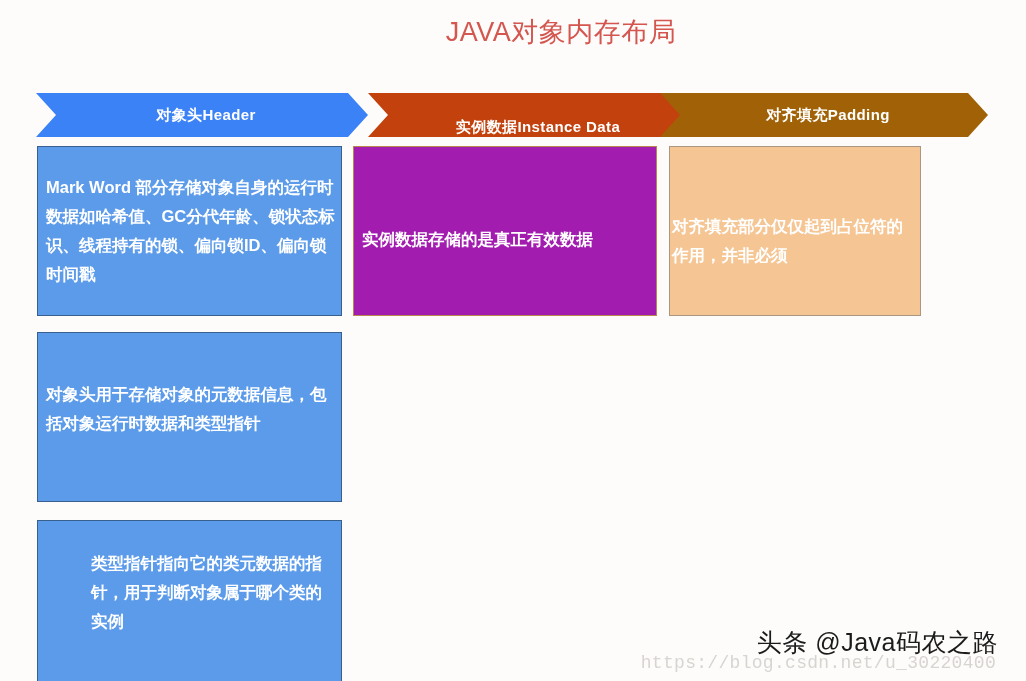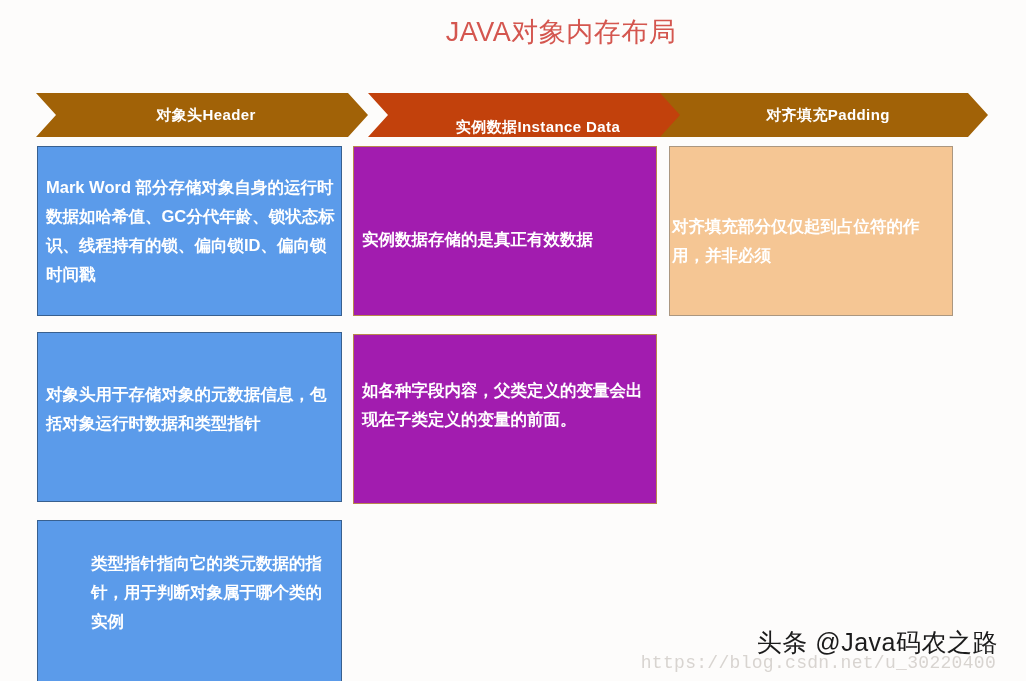--- a/index.html
+++ b/index.html
@@ -54,32 +54,32 @@
     justify-content: center;
     color: #ffffff;
     font-size: 15px;
     font-weight: bold;
     letter-spacing: 0.4px;
     white-space: nowrap;
     -webkit-clip-path: polygon(0 0, calc(100% - 20px) 0, 100% 50%, calc(100% - 20px) 100%, 0 100%, 20px 50%);
     clip-path: polygon(0 0, calc(100% - 20px) 0, 100% 50%, calc(100% - 20px) 100%, 0 100%, 20px 50%);
   }
   .banner span { padding-left: 8px; }
-  .banner-1 { left: 36px;  width: 332px; background: #a16207; }
+  .banner-1 { left: 36px;  width: 332px; background: #3b82f6; }
   .banner-2 { left: 368px; width: 332px; background: #c2410c; align-items: flex-end; }
   .banner-3 { left: 660px; width: 328px; background: #a16207; }
 
   
   .col {
     position: absolute;
     top: 146px;
   }
   .col-1 { left: 37px;  width: 305px; }
   .col-2 { left: 353px; width: 304px; }
-  .col-3 { left: 669px; width: 284px; }
+  .col-3 { left: 669px; width: 252px; }
 
   .card {
     box-sizing: border-box;
     color: #ffffff;
     font-size: 16.5px;
     font-weight: bold;
     line-height: 29px;
     display: flex;
     align-items: center;
     position: relative;
@@ -173,23 +173,20 @@
     </div>
     <div class="card card-blue h-172 c1-c">
       <span class="card-text">类型指针指向它的类元数据的指针，用于判断对象属于哪个类的实例</span>
     </div>
   </div>
 
   <div class="col col-2">
     <div class="card card-orange h-170 gap-18 c2-a">
       <span class="card-text">实例数据存储的是真正有效数据</span>
     </div>
-    <div class="card card-orange h-170 c2-b">
-      <span class="card-text">如各种字段内容，父类定义的变量会出现在子类定义的变量的前面。</span>
-    </div>
   </div>
 
   <div class="col col-3">
     <div class="card card-peach h-170 c3-a">
       <span class="card-text">对齐填充部分仅仅起到占位符的作用，并非必须</span>
     </div>
   </div>
 
   <div class="watermark">头条 @Java码农之路</div>
   <div class="watermark-url">https://blog.csdn.net/u_30220400</div>

